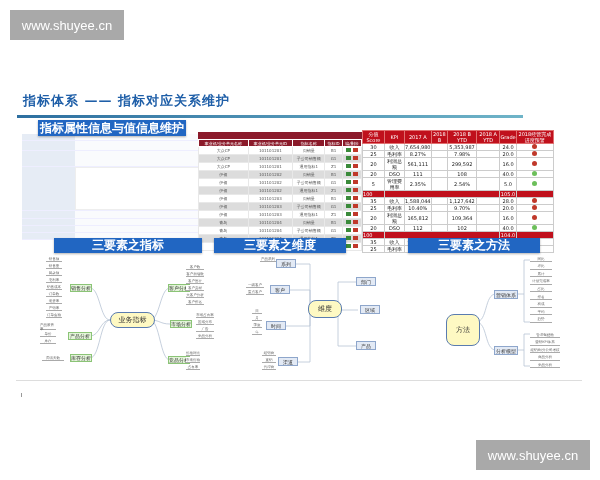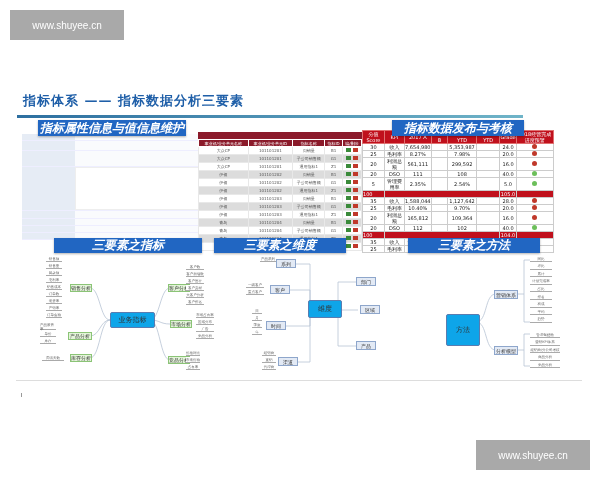--- a/index.html
+++ b/index.html
@@ -1,23 +1,23 @@
 <!DOCTYPE html>
 <html><head>
 <meta charset="utf-8">
 <style>
 *{margin:0;padding:0;box-sizing:border-box;}
 body{width:600px;height:480px;background:#fff;font-family:"DejaVu Sans",sans-serif;position:relative;overflow:hidden;}
-.wm{position:absolute;background:#a9a9a9;color:#fff;font-family:"Liberation Sans",sans-serif;font-size:10px;display:flex;align-items:center;justify-content:center;}
+.wm{position:absolute;background:#a9a9a9;color:#fff;font-family:"Liberation Sans",sans-serif;font-size:13px;display:flex;align-items:center;justify-content:center;}
 .wm-top{left:10px;top:10px;width:114px;height:30px;}
 .wm-bot{left:476px;top:440px;width:114px;height:30px;}
 .slide{position:absolute;left:14px;top:78px;width:572px;height:320px;background:#fff;}
 .slide-title{position:absolute;left:9px;top:14px;font-size:13px;font-weight:bold;color:#1f5fa8;letter-spacing:1px;}
 .slide-rule{position:absolute;left:3px;top:37px;width:506px;height:3px;background:linear-gradient(90deg,#2d6fa0,#6fb4c8);}
-.banner{position:absolute;background:#2166c2;color:#fff;font-weight:bold;font-size:12px;display:flex;align-items:center;justify-content:center;box-shadow:0 1px 2px rgba(0,0,0,.3);font-style:italic;}
+.banner{position:absolute;background:#2166c2;color:#fff;font-weight:bold;font-size:12px;display:flex;align-items:center;justify-content:center;box-shadow:0 1px 2px rgba(0,0,0,.3);}
 .panel{position:absolute;background:#fff;}
 
 .form-rows{position:absolute;left:0;top:14px;width:100%;}
 .frow{display:flex;height:7px;border-bottom:1px solid #eef;font-size:2px;}
 .fl{width:30%;background:#e6ecf5;}
 .fv{flex:1;background:#fafbfd;}
 
 .rt{position:absolute;font-size:4px;border-collapse:collapse;}
 .rt th{background:#8b1a2a;color:#fff;font-weight:normal;height:7px;border:1px solid #fff;}
 .rt td{height:8px;text-align:center;color:#555;border:1px solid #e8e8e8;}
@@ -27,35 +27,35 @@
 
 .kt{position:absolute;font-size:5px;border-collapse:collapse;}
 .kt th{background:#c0101c;color:#fff;font-weight:normal;border:1px solid #e07070;height:11px;}
 .kt td{text-align:center;color:#222;border:1px solid #ccc;height:7px;}
 .kt tr.sum td{background:#c0101c;color:#fff;}
 .st-bad{display:inline-block;width:5px;height:5px;border-radius:50%;background:#c0392b;}
 .st-ok{display:inline-block;width:5px;height:5px;border-radius:50%;background:#6cbf5a;}
 
 .mm{position:absolute;}
 .node{position:absolute;font-size:5px;color:#333;display:flex;align-items:center;justify-content:center;}
-.center{background:#0ea5e9;border:1.5px solid #5a7cb0;font-size:7px;border-radius:2px;}
+.center{background:#fef9c3;border:1.5px solid #5a7cb0;font-size:7px;border-radius:8px;}
 .branch-g{background:#e3f4d9;border:1px solid #8bc476;}
 .branch-b{background:#e3eaf5;border:1px solid #8ea6cb;}
 .leaf{background:#fff;border-bottom:1px solid #aaa;font-size:3.5px;color:#666;}
 svg.lines{position:absolute;left:0;top:0;}
 .bottom-rule{position:absolute;left:2px;top:302px;width:566px;height:1px;background:#ddd;}
 .marker{position:absolute;left:7px;top:315px;width:1px;height:4px;background:#999;}
 </style>
 </head>
 <body>
 
 <div class="wm wm-top">www.shuyee.cn</div>
 
 <div class="slide">
-  <div class="slide-title">指标体系 —— 指标数据分析三要素</div>
+  <div class="slide-title">指标体系 —— 指标对应关系维护</div>
   <div class="slide-rule"></div>
 
   <div class="panel" style="left:8px;top:42px;width:178px;height:118px;">
     <div class="form-rows">
       <div class="frow">
           <div class="fl"></div>
           <div class="fv"></div>
         </div>
       <div class="frow" style="height:10px">
           <div class="fl"></div>
@@ -329,21 +329,20 @@
             <td>毛利率</td>
             <td>6.90%</td>
             <td></td>
             <td>6.44%</td>
             <td></td>
             <td>20.0</td>
             <td><span class="st-bad"></span></td>
           </tr>
         </tbody>
     </table>
-    <div class="banner" style="left:30px;top:0;width:132px;height:16px;">指标数据发布与考核</div>
   </div>
 
   <div class="mm" style="left:26px;top:160px;width:180px;height:140px;">
     <svg class="lines" width="180" height="140">
       <g stroke="#b8c4d4" fill="none" stroke-width="0.8">
         <path d="M70 82 C60 82 60 50 50 50"></path>
           <path d="M110 82 C120 82 120 50 130 50"></path>
         <path d="M70 82 C60 82 60 98 50 98"></path>
           <path d="M110 82 C120 82 120 86 130 86"></path>
         <path d="M70 82 C60 82 60 120 50 120"></path>

